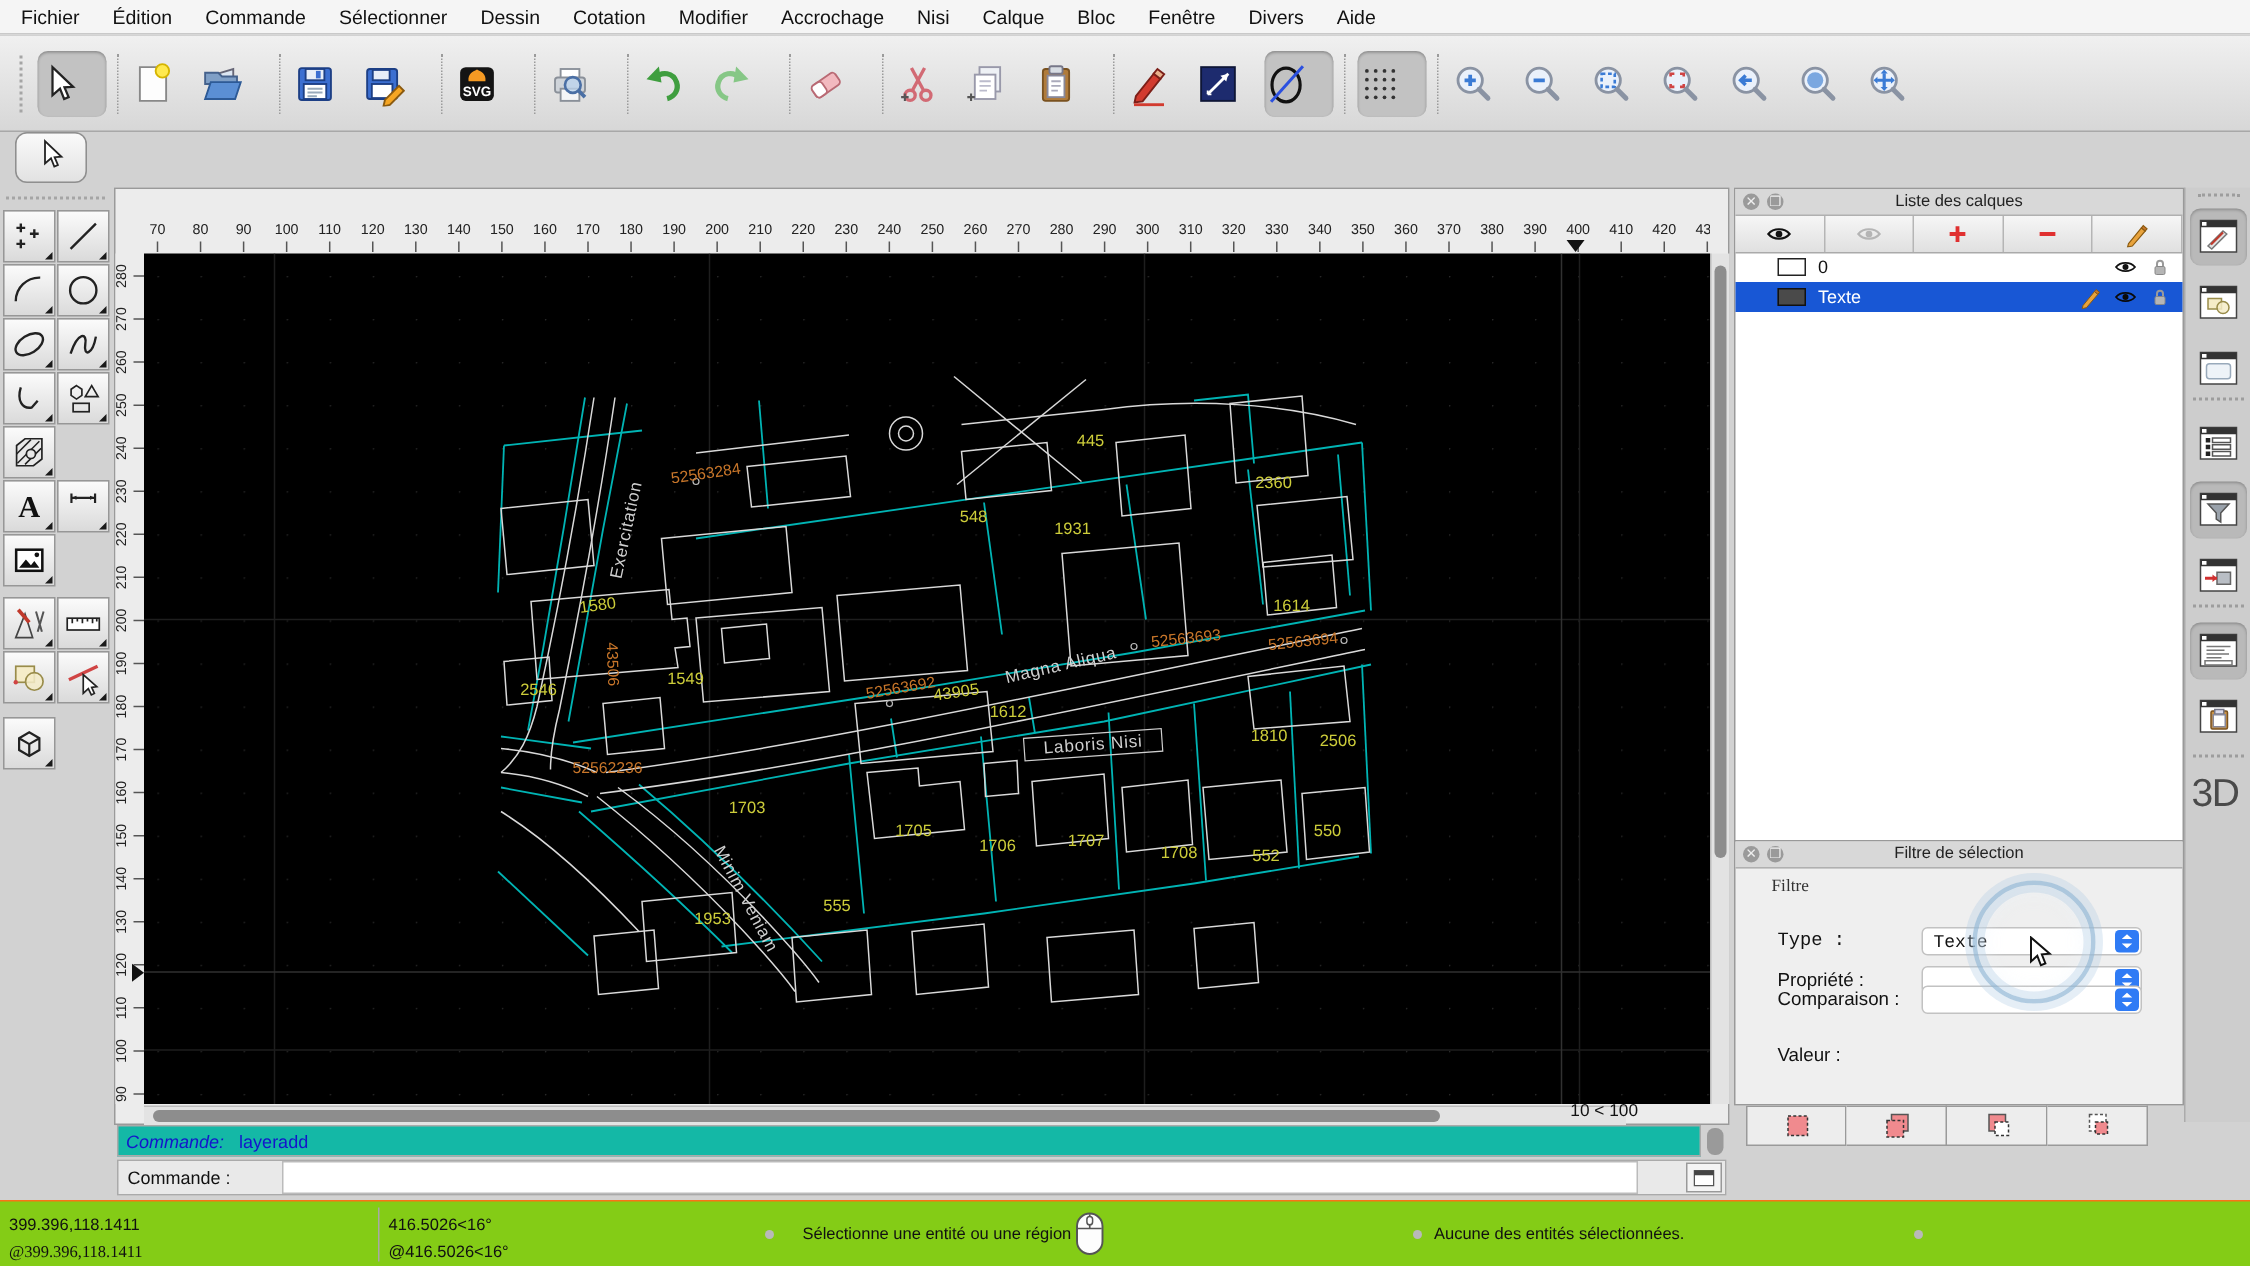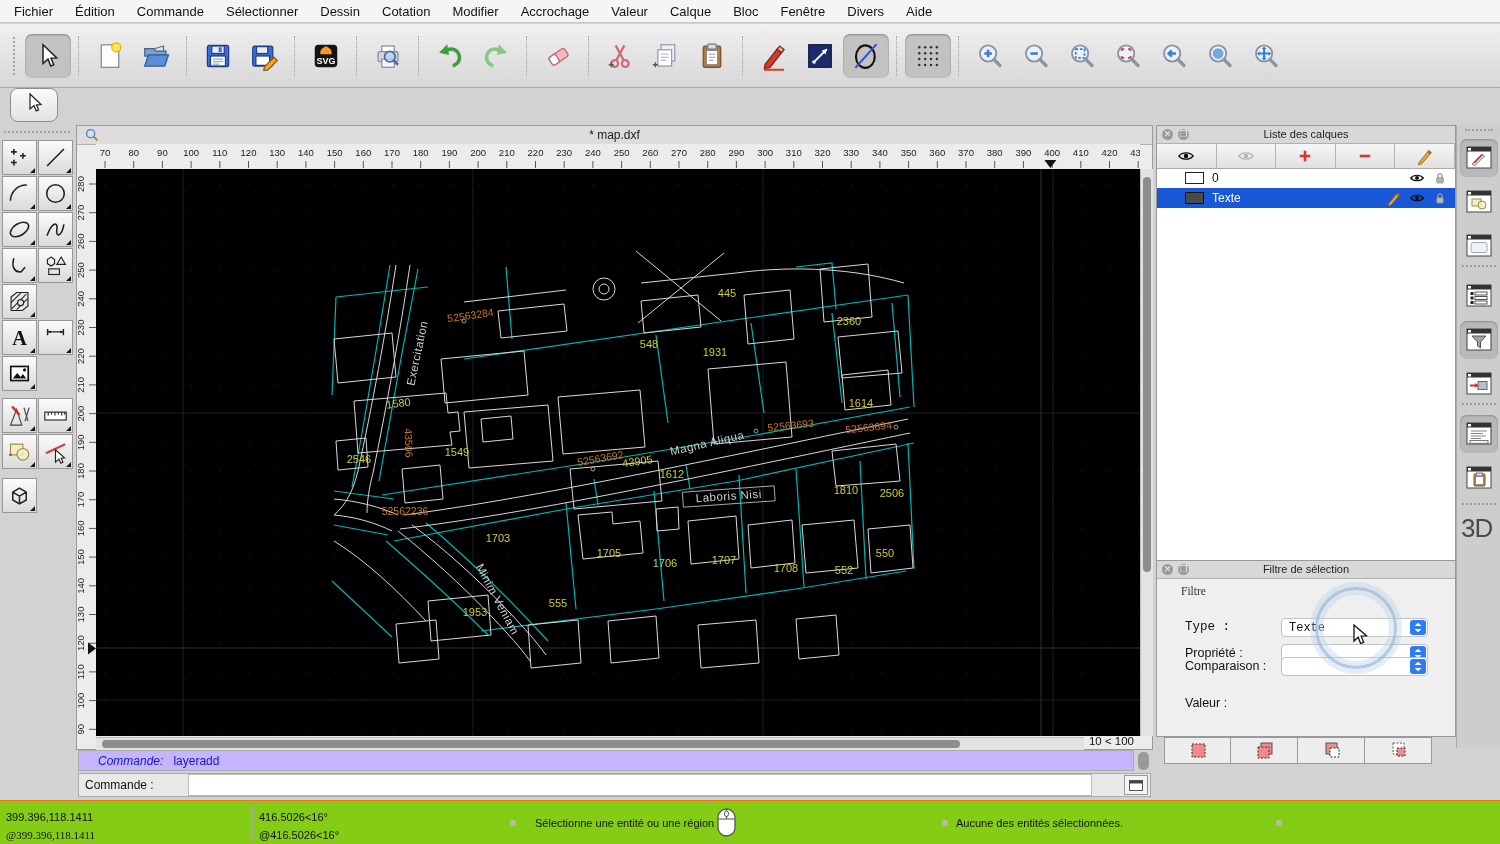--- a/index.html
+++ b/index.html
@@ -4,21 +4,21 @@
 <style>
   html,body{margin:0;padding:0;}
   #app{position:relative;width:1500px;height:844px;background:#d2d2d2;font-family:"Liberation Sans",sans-serif;overflow:hidden;color:#111;}
   
   #menubar{position:absolute;left:0;top:0;width:1500px;height:23px;background:#f5f5f5;border-bottom:1px solid #c9c9c9;display:flex;align-items:center;padding-left:14px;box-sizing:border-box;}
   .menu-item{font-size:13px;margin-right:22px;white-space:nowrap;cursor:default;}
   
   #toolbar{position:absolute;left:0;top:24px;width:1500px;height:64px;background:linear-gradient(#f0f0f0,#d7d7d7);border-bottom:1px solid #a8a8a8;display:flex;align-items:center;padding-left:6px;box-sizing:border-box;}
   .handle-v{width:3px;height:38px;border-left:2px dotted #a5a5a5;margin:0 7px;}
   .tb-sep{width:1px;height:40px;border-left:1px dotted #9b9b9b;margin:0 7px;}
-  .tb-btn{width:46px;height:44px;display:flex;align-items:center;justify-content:center;border-radius:7px;background:transparent;border:none;padding:0;}
+  .tb-btn{width:46px;height:44px;display:flex;align-items:center;justify-content:flex-start;border-radius:7px;background:transparent;border:none;padding:0;}
   .tb-btn svg{width:30px;height:30px;}
   .tb-btn.active{background:#c2c2c2;box-shadow:inset 0 1px 2px rgba(0,0,0,.3);}
   #toolrow2{position:absolute;left:10px;top:88px;display:flex;align-items:center;}
   .framed-btn{width:46px;height:32px;border:1.5px solid #8f8f8f;border-radius:8px;background:linear-gradient(#fafafa,#e2e2e2);display:flex;align-items:center;justify-content:center;}
   .framed-btn svg{width:24px;height:24px;}
   
   #palette{position:absolute;left:0;top:128px;width:76px;height:612px;background:#d2d2d2;}
   .pal-handle{position:absolute;left:4px;top:3px;width:66px;height:3px;border-top:2px dotted #a5a5a5;}
   .pal-btn{position:absolute;width:35px;height:35px;background:linear-gradient(#fbfbfb,#dadada);border:1px solid #979797;box-sizing:border-box;display:flex;align-items:center;justify-content:center;}
   .pal-btn svg{width:27px;height:27px;}
@@ -27,23 +27,23 @@
   #doc{position:absolute;left:76px;top:125px;width:1075px;height:623px;background:#ececec;border:1px solid #9a9a9a;box-sizing:content-box;}
   #doc-title{position:absolute;left:0;top:0;width:100%;height:18px;background:#dcdcdc;border-bottom:1px solid #b3b3b3;font-size:12px;line-height:18px;text-align:center;color:#1a1a1a;}
   #doc-lens{position:absolute;left:7px;top:1px;width:16px;height:16px;}
   #hruler{position:absolute;left:19px;top:18px;width:1044px;height:25px;background:#ececec;}
   #vruler{position:absolute;left:0;top:43px;width:19px;height:567px;background:#ececec;}
   #canvas{position:absolute;left:19px;top:43px;width:1044px;height:567px;background:#000;}
   #hscroll{position:absolute;left:19px;top:611px;width:988px;height:12px;background:#e3e3e3;border-top:1px solid #bdbdbd;}
   #hscroll .thumb{position:absolute;left:6px;top:2px;width:858px;height:8px;background:#8d8d8d;border-radius:4px;}
   #vscroll{position:absolute;left:1063px;top:43px;width:12px;height:567px;background:#e3e3e3;border-left:1px solid #bdbdbd;}
   #vscroll .thumb{position:absolute;left:2px;top:8px;width:8px;height:395px;background:#8d8d8d;border-radius:4px;}
-  #grid-status{position:absolute;left:1007px;top:609px;width:56px;font-size:11.5px;text-align:right;padding-right:6px;box-sizing:border-box;}
+  #grid-status{position:absolute;left:965px;top:609px;width:56px;font-size:11.5px;text-align:right;padding-right:6px;box-sizing:border-box;}
   
-  #cmd-history{position:absolute;left:78px;top:750px;width:1056px;height:21px;background:#c4b5fd;border:1px solid #aaa;font-size:12px;line-height:21px;padding-left:19px;box-sizing:border-box;color:#1414cc;}
+  #cmd-history{position:absolute;left:78px;top:750px;width:1056px;height:21px;background:#14b8a6;border:1px solid #aaa;font-size:12px;line-height:21px;padding-left:5px;box-sizing:border-box;color:#1414cc;}
   #cmd-history .pfx{font-style:italic;}
   #cmd-scroll{position:absolute;left:1138px;top:752px;width:11px;height:18px;background:#9a9a9a;border-radius:5px;}
   #cmd-row{position:absolute;left:78px;top:773px;width:1073px;height:24px;background:#e9e9e9;border:1px solid #aaa;box-sizing:border-box;display:flex;align-items:center;gap:28px;}
   #cmd-row .lbl{font-size:12px;padding:0 6px 0 6px;white-space:nowrap;}
   #cmd-row input{flex:1;height:18px;border:1px solid #bbb;background:#fff;margin-right:4px;font-size:12px;font-family:"Liberation Sans",sans-serif;}
   #cmd-row .winbtn{width:22px;height:18px;margin-right:2px;border:1px solid #999;background:#f4f4f4;display:flex;align-items:center;justify-content:center;}
   
   .panel-title{position:absolute;left:0;top:0;width:100%;height:17px;background:#d8d8d8;border-bottom:1px solid #b0b0b0;font-size:11px;line-height:17px;text-align:center;color:#222;}
   .tbtn{position:absolute;top:3px;width:11px;height:11px;border-radius:50%;background:#9a9a9a;color:#efefef;font-size:9px;line-height:11px;text-align:center;}
   .tbtn.x{left:5px;} .tbtn.r{left:21px;}
@@ -88,21 +88,21 @@
 
   <div id="menubar">
       <span class="menu-item">Fichier</span>
       <span class="menu-item">Édition</span>
       <span class="menu-item">Commande</span>
       <span class="menu-item">Sélectionner</span>
       <span class="menu-item">Dessin</span>
       <span class="menu-item">Cotation</span>
       <span class="menu-item">Modifier</span>
       <span class="menu-item">Accrochage</span>
-      <span class="menu-item">Valeur</span>
+      <span class="menu-item">Nisi</span>
       <span class="menu-item">Calque</span>
       <span class="menu-item">Bloc</span>
       <span class="menu-item">Fenêtre</span>
       <span class="menu-item">Divers</span>
       <span class="menu-item">Aide</span>
     </div>
 
   <div id="toolbar">
       <span class="handle-v"></span>
       <button class="tb-btn active">
@@ -430,27 +430,20 @@
       </div>
       <div class="pal-btn" style="left: 2px; top: 350px;">
         <svg viewBox="0 0 24 24">
           <path d="M6 9 L12 5.5 L18 9 V16 L12 19.5 L6 16 Z M6 9 L12 12.5 L18 9 M12 12.5 V19.5" fill="none" stroke="#222" stroke-width="1.3"></path>
         </svg>
         <span class="corner"></span>
       </div>
     </div>
 
   <div id="doc">
-    <div id="doc-title">
-      <span id="doc-lens"><svg viewBox="0 0 24 24" width="16" height="16">
-            <circle cx="10" cy="10" r="6" fill="#cfe0f2" stroke="#5b7dab" stroke-width="2"></circle>
-            <path d="M14.5 14.5 L20 20" stroke="#b07b3a" stroke-width="3"></path>
-          </svg></span>
-      <span>* map.dxf</span>
-    </div>
     <div id="hruler"><svg width="1044" height="25">
           <line x1="9" y1="17" x2="9" y2="24" stroke="#555" stroke-width="1"></line>
           <text x="9" y="12" font-size="9.5" text-anchor="middle" fill="#222" font-family="Liberation Sans,sans-serif">70</text>
           <line x1="37.7" y1="17" x2="37.7" y2="24" stroke="#555" stroke-width="1"></line>
           <text x="37.7" y="12" font-size="9.5" text-anchor="middle" fill="#222" font-family="Liberation Sans,sans-serif">80</text>
           <line x1="66.4" y1="17" x2="66.4" y2="24" stroke="#555" stroke-width="1"></line>
           <text x="66.4" y="12" font-size="9.5" text-anchor="middle" fill="#222" font-family="Liberation Sans,sans-serif">90</text>
           <line x1="95.10000000000001" y1="17" x2="95.10000000000001" y2="24" stroke="#555" stroke-width="1"></line>
           <text x="95.10000000000001" y="12" font-size="9.5" text-anchor="middle" fill="#222" font-family="Liberation Sans,sans-serif">100</text>
           <line x1="123.80000000000001" y1="17" x2="123.80000000000001" y2="24" stroke="#555" stroke-width="1"></line>

